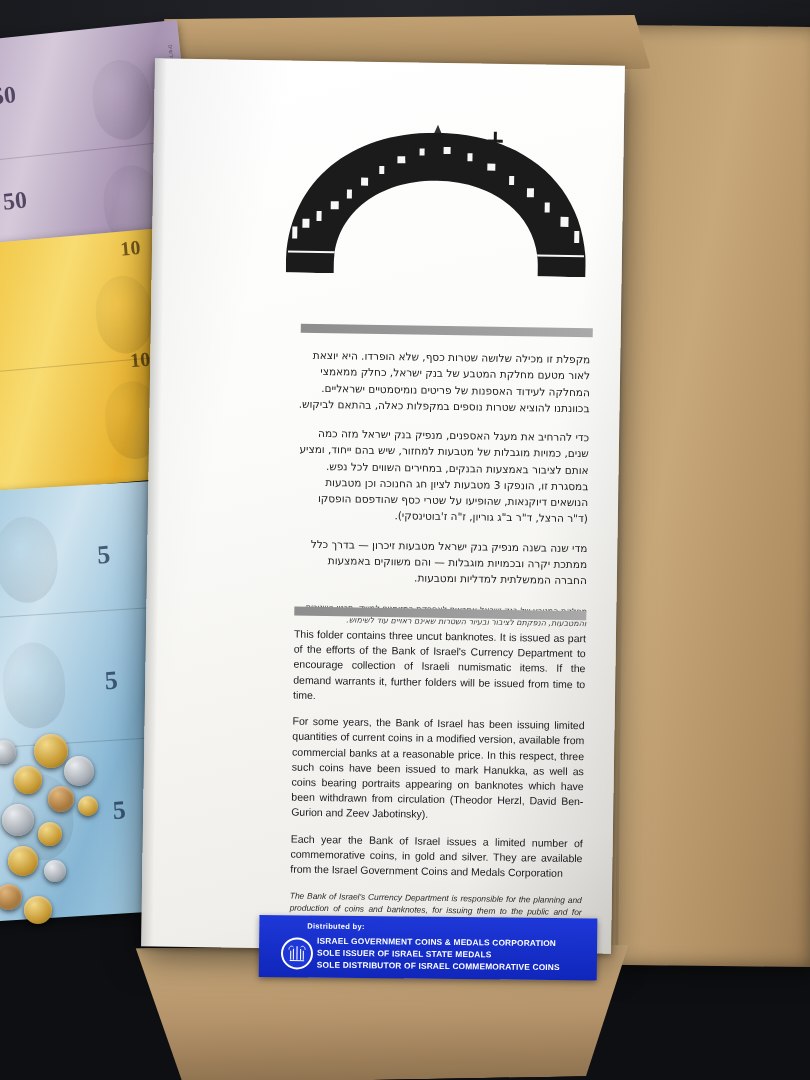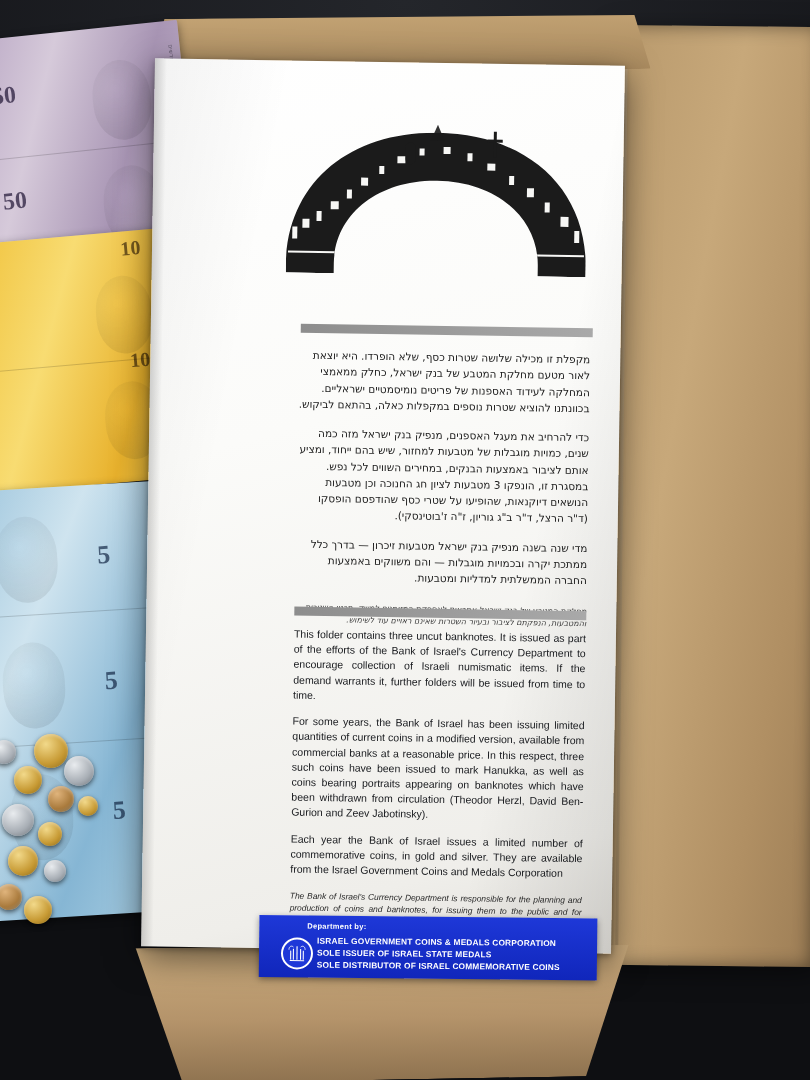--- a/index.html
+++ b/index.html
@@ -276,21 +276,21 @@
       <div class="bar bar2"></div>
 
       <div class="eng">
         <p>This folder contains three uncut banknotes. It is issued as part of the efforts of the Bank of Israel's Currency Department to encourage collection of Israeli numismatic items. If the demand warrants it, further folders will be issued from time to time.</p>
         <p>For some years, the Bank of Israel has been issuing limited quantities of current coins in a modified version, available from commercial banks at a reasonable price. In this respect, three such coins have been issued to mark Hanukka, as well as coins bearing portraits appearing on banknotes which have been withdrawn from circulation (Theodor Herzl, David Ben-Gurion and Zeev Jabotinsky).</p>
         <p>Each year the Bank of Israel issues a limited number of commemorative coins, in gold and silver. They are available from the Israel Government Coins and Medals Corporation</p>
         <p class="fine">The Bank of Israel's Currency Department is responsible for the planning and production of coins and banknotes, for issuing them to the public and for destroying worn-out banknotes.</p>
       </div>
 
       <div class="bluebar">
-        <div class="distrib">Department by:</div>
+        <div class="distrib">Distributed by:</div>
         <div class="emblem">
           <svg viewBox="0 0 20 22" xmlns="http://www.w3.org/2000/svg" fill="none" stroke="#ffffff" stroke-width="1.2">
             <path d="M10,3 L10,18"></path>
             <path d="M6,6 C6,10 6,12 6,18"></path>
             <path d="M14,6 C14,10 14,12 14,18"></path>
             <path d="M3,8 C3,12 3,14 3,18"></path>
             <path d="M17,8 C17,12 17,14 17,18"></path>
             <path d="M2,19 L18,19"></path>
             <path d="M1,7 C1,3 4,2 6,4" stroke-width="0.9"></path>
             <path d="M19,7 C19,3 16,2 14,4" stroke-width="0.9"></path>

